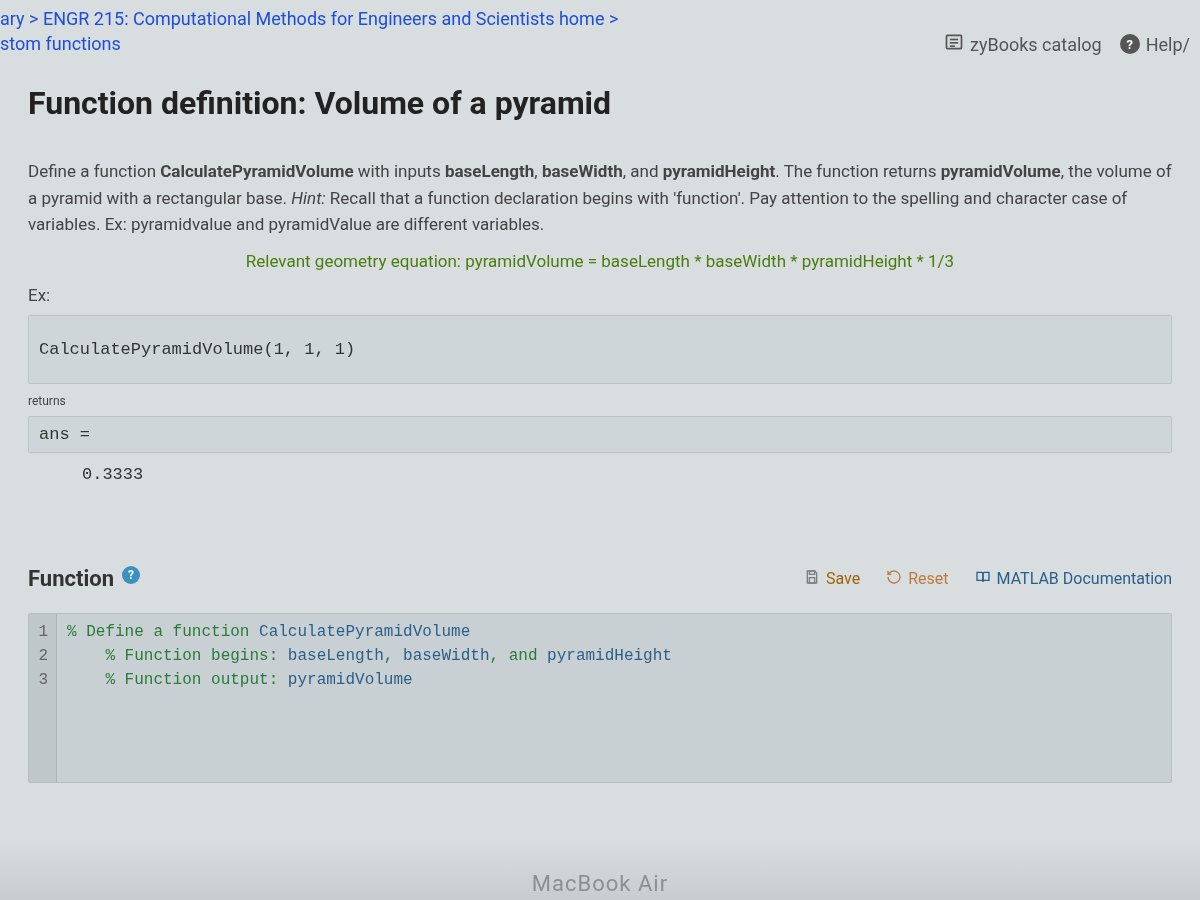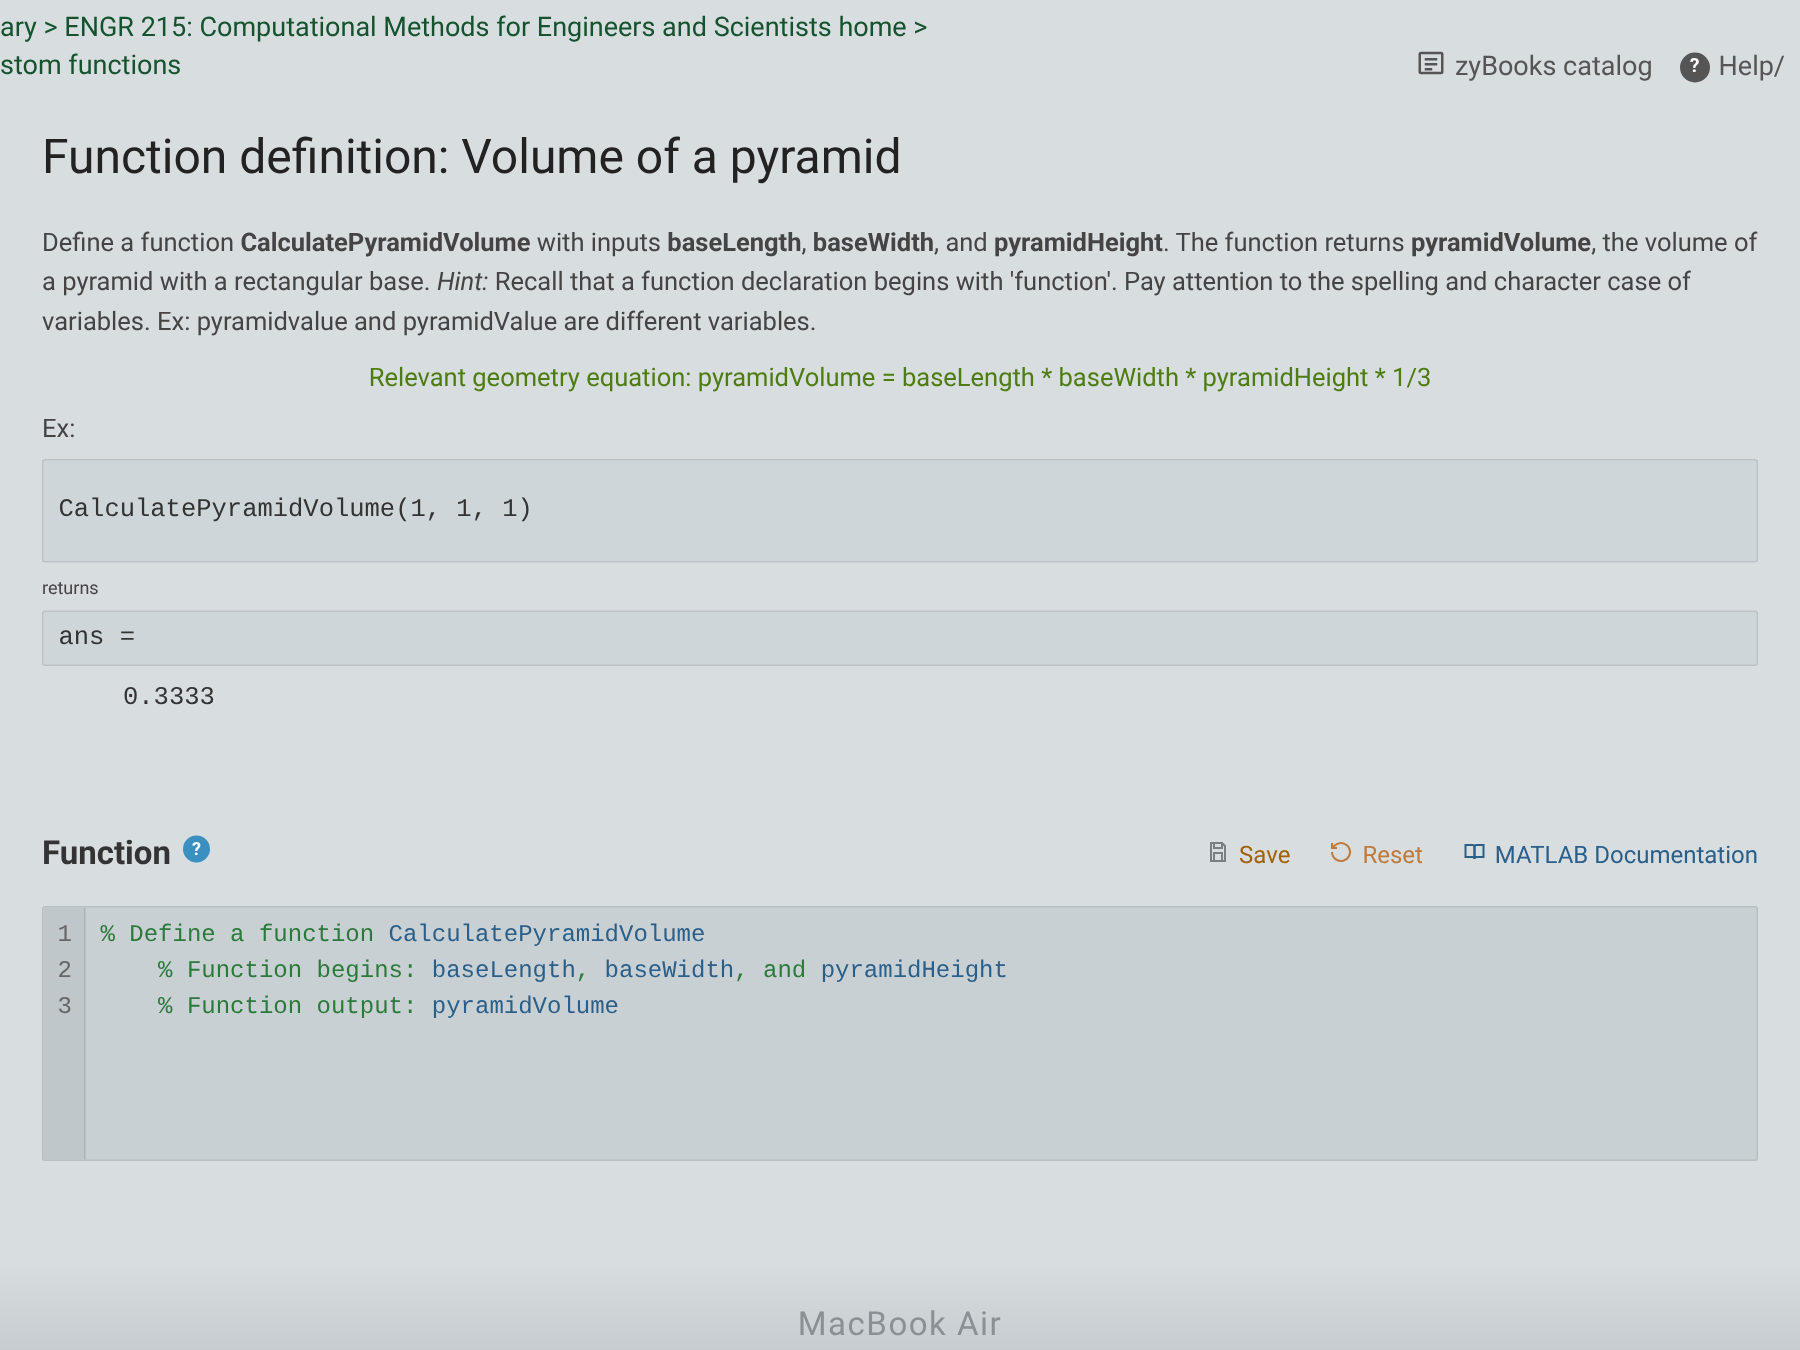--- a/index.html
+++ b/index.html
@@ -14,21 +14,21 @@
   .topbar {
     display: flex;
     justify-content: space-between;
     align-items: flex-start;
     padding: 6px 10px 10px 0;
     font-size: 18px;
     color: #555;
   }
   .breadcrumb {
     line-height: 1.4;
-    color: #14532d;
+    color: #1d4ed8;
     font-size: 18px;
   }
   .top-right {
     display: flex;
     gap: 18px;
     padding-top: 26px;
   }
   .catalog-link, .help-link {
     display: inline-flex;
     align-items: center;
@@ -47,23 +47,23 @@
     font-weight: bold;
     align-items: center;
     justify-content: center;
   }
   .list-icon svg { width: 20px; height: 20px; }
   .content {
     padding: 0 28px;
   }
   h1.title {
     font-size: 32px;
-    font-weight: 400;
+    font-weight: 700;
     color: #222;
-    margin: 18px 0 26px 0;
+    margin: 18px 0 36px 0;
   }
   .prompt {
     font-size: 17px;
     line-height: 1.55;
     color: #444;
     margin-bottom: 14px;
   }
   .prompt strong { font-weight: 700; }
   .prompt em { font-style: italic; }
   .rel-eq {

